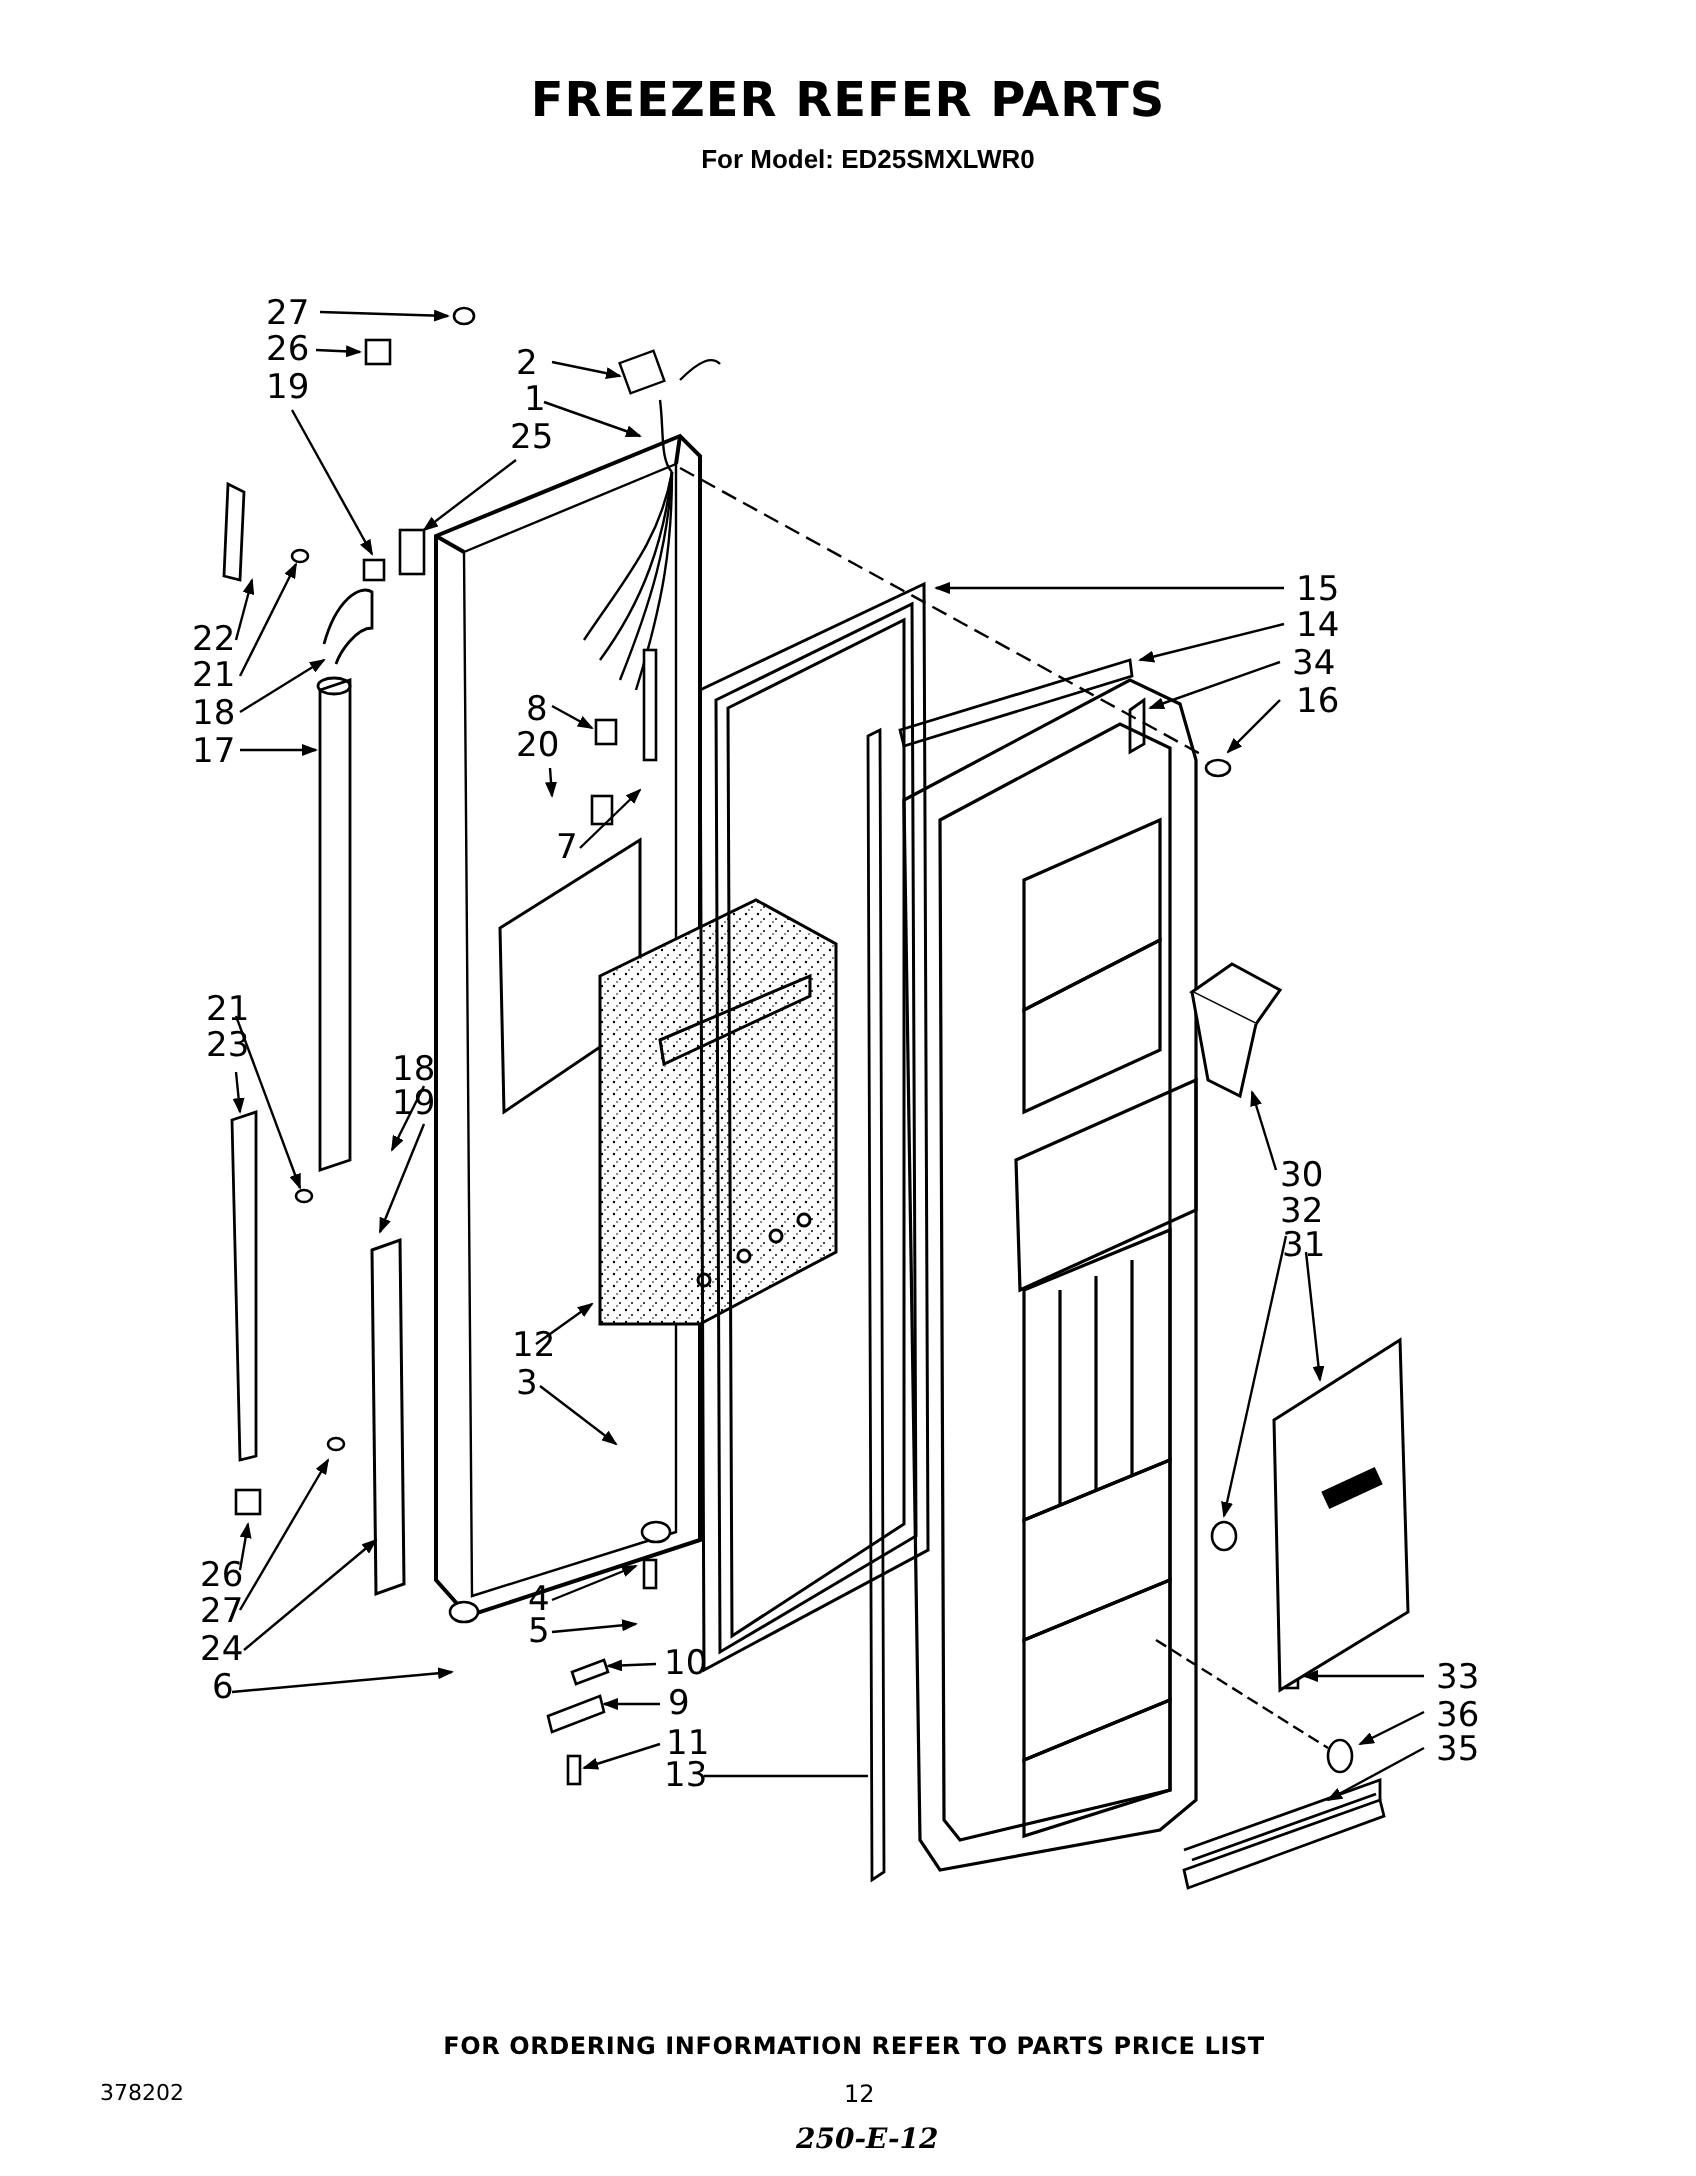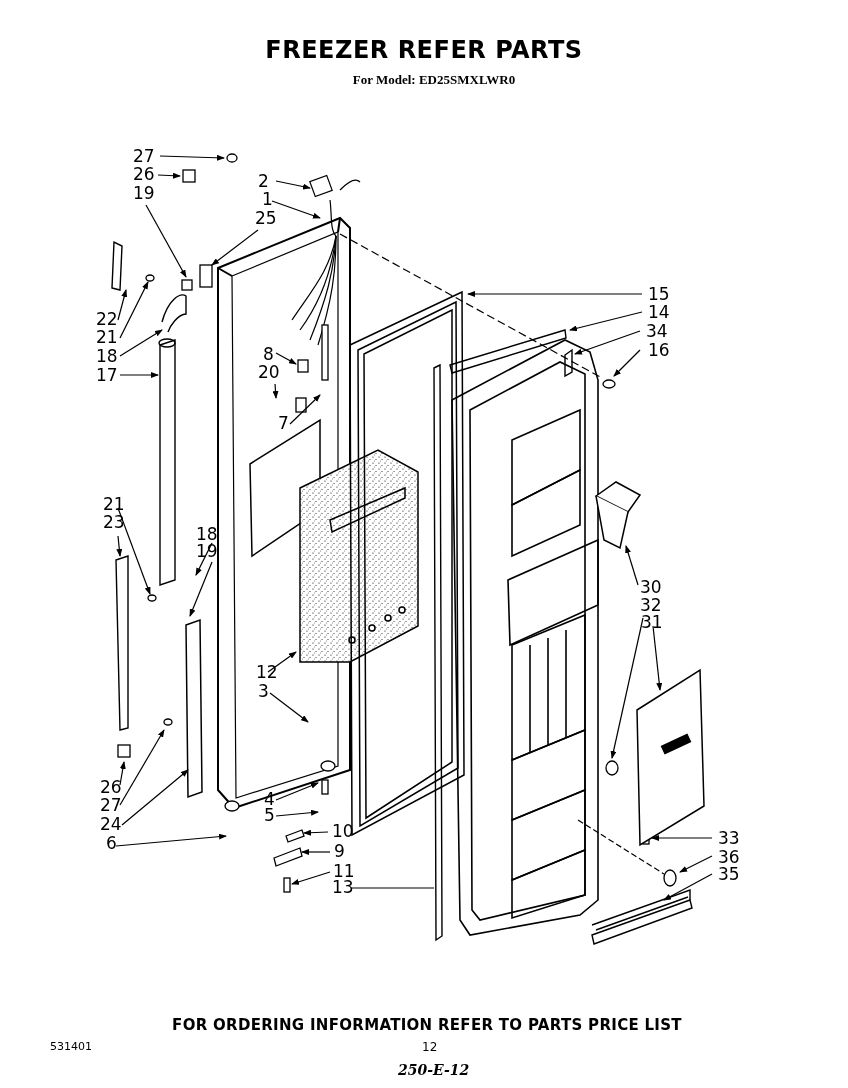--- a/index.html
+++ b/index.html
@@ -1,21 +1,21 @@
 <!DOCTYPE html>
 <html><head>
 <meta charset="utf-8">
 <style>
   html, body { margin:0; padding:0; background:#ffffff; }
   body { width:848px; height:1088px; position:relative; overflow:hidden; font-family:"Liberation Sans", sans-serif; color:#000; }
   .title { position:absolute; left:0; width:848px; top:36px; text-align:center; font-weight:bold; font-size:24px; letter-spacing:0.5px; font-family:"DejaVu Sans", sans-serif; }
-  .subtitle { position:absolute; left:0; width:848px; top:72px; text-align:center; font-weight:bold; font-size:13px; font-family:Liberation Serif, serif; padding-left:20px; box-sizing:border-box; }
+  .subtitle { position:absolute; left:0; width:848px; top:72px; text-align:center; font-weight:bold; font-size:13px; font-family:Liberation Sans, sans-serif; padding-left:20px; box-sizing:border-box; }
   svg.diagram { position:absolute; left:0; top:0; }
   .callout { font-family:"DejaVu Sans", sans-serif; font-size:17px; fill:#000; }
-  .footer-note { position:absolute; left:0; width:848px; top:1016px; text-align:center; font-weight:bold; font-size:15px; letter-spacing:0.3px; font-family:"DejaVu Sans", sans-serif; padding-left:6px; box-sizing:border-box; }
+  .footer-note { position:absolute; left:0; width:848px; top:1016px; text-align:center; font-weight:bold; font-size:12px; letter-spacing:0.3px; font-family:"DejaVu Sans", sans-serif; padding-left:6px; box-sizing:border-box; }
   .doc-num { position:absolute; left:50px; top:1040px; font-size:11px; font-family:"DejaVu Sans", sans-serif; }
   .page-num { position:absolute; left:422px; top:1040px; font-size:12px; font-family:"DejaVu Sans", sans-serif; }
   .handwritten { position:absolute; left:398px; top:1062px; font-size:14px; font-style:italic; font-weight:bold; font-family:"DejaVu Serif", serif; }
 </style>
 </head>
 <body>
 
 <div class="title">FREEZER REFER PARTS</div>
 <div class="subtitle">For Model: ED25SMXLWR0</div>
 
@@ -225,15 +225,15 @@
     <text class="callout" x="334" y="857">9</text>
     <text class="callout" x="333" y="877">11</text>
     <text class="callout" x="332" y="893">13</text>
     <text class="callout" x="718" y="844">33</text>
     <text class="callout" x="718" y="863">36</text>
     <text class="callout" x="718" y="880">35</text>
   </g>
 </svg>
 
 <div class="footer-note">FOR ORDERING INFORMATION REFER TO PARTS PRICE LIST</div>
-<div class="doc-num">531401</div>
+<div class="doc-num">378202</div>
 <div class="page-num">12</div>
 <div class="handwritten">250-E-12</div>
 
 </body></html>

